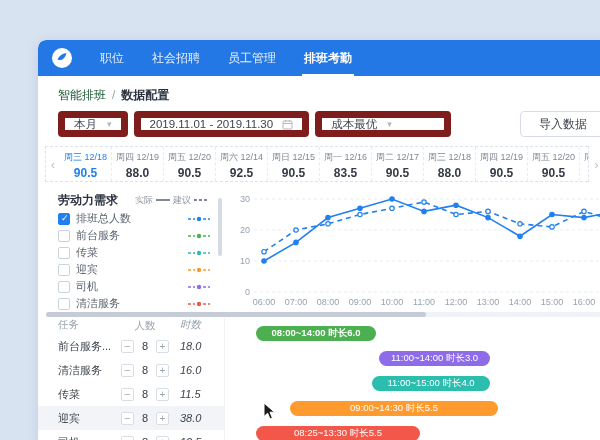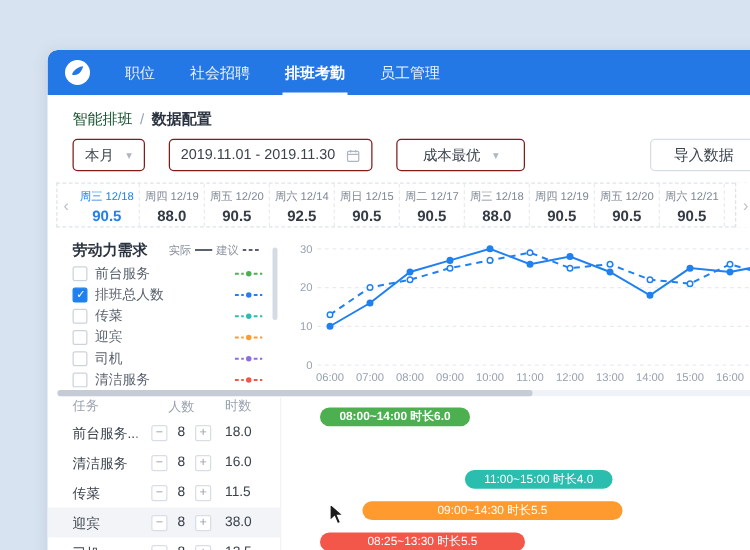--- a/index.html
+++ b/index.html
@@ -17,22 +17,22 @@
   .nav-item.active::after{content:"";position:absolute;left:12px;right:12px;bottom:0;height:2px;background:#fff;}
 
   
   .breadcrumb{height:28px;display:flex;align-items:center;padding:10px 0 0 20px;font-size:12px;}
   .bc-parent{color:#14532d;cursor:pointer;}
   .bc-sep{color:#94a2b3;margin:0 6px;}
   .bc-current{color:#2b3340;font-weight:bold;}
 
   
   .filter-row{height:40px;display:flex;align-items:center;padding-left:20px;position:relative;}
-  .ctrl{height:26px;border:1px solid #7f1d1d;border-radius:4px;background:#fff;display:flex;align-items:center;
-        font-size:11.5px;color:#3c434d;padding:0 9px;margin-right:19px;cursor:pointer;white-space:nowrap;}
+  .ctrl{height:26px;border:7px solid #7f1d1d;border-radius:4px;background:#fff;display:flex;align-items:center;
+        font-size:11.5px;color:#3c434d;padding:0 9px;margin-right:6px;cursor:pointer;white-space:nowrap;}
   .caret{color:#aeb6c2;font-size:9px;margin-left:10px;}
   .cal-icon{margin-left:9px;display:inline-flex;}
   .import-btn{position:absolute;left:482px;top:7px;width:86px;height:26px;border:1px solid #d8dde5;border-radius:4px;
         background:#fff;font-size:12px;color:#3c434d;cursor:pointer;font-family:inherit;}
 
   
   .tabs-row{height:40px;padding:2px 0 0 7px;position:relative;}
   .tabs-strip{display:flex;height:36px;width:573px;border:1px dashed #dde3ec;background:#fff;overflow:hidden;}
   .tab-arrow{flex:0 0 14px;display:flex;align-items:center;justify-content:center;color:#b9c1cc;font-size:13px;cursor:pointer;}
   .tab-arrow.right{position:absolute;left:550px;top:2px;width:16px;height:36px;background:#fff;border-left:1px dashed #dde3ec;z-index:5;}
@@ -64,21 +64,21 @@
   .h-thumb{position:absolute;left:8px;top:2px;width:380px;height:5px;background:#c5ccd6;border-radius:3px;cursor:pointer;}
 
   
   .bottom-row{display:flex;height:142px;}
   .task-table{width:187px;border-right:1px solid #f0f2f6;}
   .t-head{display:flex;height:16px;font-size:10.5px;color:#9aa3b0;}
   .t-row{display:flex;height:24px;align-items:center;font-size:11px;color:#3c434d;cursor:pointer;}
   .t-row.highlighted{background:#f2f4f8;}
   .col-task{flex:1;padding-left:20px;white-space:nowrap;overflow:hidden;}
   .col-count{flex:0 0 70px;display:flex;align-items:center;justify-content:center;gap:5px;}
-  .col-hours{flex:0 0 44px;}
+  .col-hours{flex:0 0 44px;font-style:italic;}
   .step-btn{width:13px;height:13px;border:1px solid #d9dee6;border-radius:2px;background:#fff;color:#99a1ad;
         font-size:10px;line-height:11px;text-align:center;cursor:pointer;}
   .step-val{font-size:11px;color:#343b45;width:12px;text-align:center;}
 
   .gantt{flex:1;position:relative;overflow:hidden;}
   .gbar{position:absolute;height:15px;border-radius:8px;color:#fff;font-size:9.5px;display:flex;align-items:center;
         justify-content:center;white-space:nowrap;overflow:hidden;cursor:pointer;}
   .cursor{position:absolute;left:38px;top:84px;z-index:9;}
 </style>
 </head>
@@ -88,22 +88,22 @@
 
   <nav class="navbar">
     <span class="logo">
       <svg width="20" height="20" viewBox="0 0 20 20">
         <circle cx="10" cy="10" r="10" fill="#ffffff"></circle>
         <path d="M5.5 11.5c2.5-6 9-6.5 9-6.5-1 4.5-4.5 8.5-9 6.5z" fill="#2478e5"></path>
       </svg>
     </span>
     <div class="nav-item">职位</div>
     <div class="nav-item">社会招聘</div>
+    <div class="nav-item">员工管理</div>
     <div class="nav-item active">排班考勤</div>
-    <div class="nav-item">员工管理</div>
   </nav>
 
   <div class="breadcrumb">
     <span class="bc-parent">智能排班</span>
     <span class="bc-sep">/</span>
     <span class="bc-current">数据配置</span>
   </div>
 
   <div class="filter-row">
     <div class="ctrl">
@@ -114,21 +114,21 @@
       <span>2019.11.01 - 2019.11.30</span>
       <span class="cal-icon">
         <svg width="11" height="11" viewBox="0 0 11 11" fill="none" stroke="#aeb6c2" stroke-width="1">
           <rect x="1" y="2" width="9" height="8" rx="1"></rect>
             <line x1="1" y1="4.5" x2="10" y2="4.5"></line>
           <line x1="3.5" y1="1" x2="3.5" y2="3"></line>
             <line x1="7.5" y1="1" x2="7.5" y2="3"></line>
         </svg>
       </span>
     </div>
-    <div class="ctrl" style="width:103px;justify-content:center;">
+    <div class="ctrl" style="width:136px;justify-content:flex-start;">
       <span>成本最优</span>
       <span class="caret">▾</span>
     </div>
     <button class="import-btn">导入数据</button>
   </div>
 
   <div class="tabs-row">
     <div class="tabs-strip">
       <div class="tab-arrow">
           <span>‹</span>
@@ -145,20 +145,24 @@
           <div class="dtab-day">周五 12/20</div>
           <div class="dtab-val">90.5</div>
         </div>
       <div class="dtab">
           <div class="dtab-day">周六 12/14</div>
           <div class="dtab-val">92.5</div>
         </div>
       <div class="dtab">
           <div class="dtab-day">周日 12/15</div>
           <div class="dtab-val">90.5</div>
+        </div>
+      <div class="dtab">
+          <div class="dtab-day">周一 12/16</div>
+          <div class="dtab-val">83.5</div>
         </div>
       <div class="dtab">
           <div class="dtab-day">周二 12/17</div>
           <div class="dtab-val">90.5</div>
         </div>
       <div class="dtab">
           <div class="dtab-day">周三 12/18</div>
           <div class="dtab-val">88.0</div>
         </div>
       <div class="dtab">
@@ -188,35 +192,35 @@
           <svg width="14" height="6">
               <line x1="0" y1="3" x2="14" y2="3" stroke="#5a6270" stroke-width="1.5"></line>
             </svg>
           <span>建议</span>
           <svg width="14" height="6">
               <line x1="0" y1="3" x2="14" y2="3" stroke="#5a6270" stroke-width="1.5" stroke-dasharray="3,2"></line>
             </svg>
         </span>
       </div>
       <div class="demand-item">
+        <span class="cbx checked"></span>
+        <span class="demand-label">排班总人数</span>
+        <svg class="glyph" width="22" height="8">
+            <line x1="0" y1="4" x2="7" y2="4" stroke-width="1.5" stroke-dasharray="3,2" stroke="#2080f0"></line>
+            <circle cx="11" cy="4" r="2.2" fill="#2080f0"></circle>
+            <line x1="15" y1="4" x2="22" y2="4" stroke-width="1.5" stroke-dasharray="3,2" stroke="#2080f0"></line>
+          </svg>
+      </div>
+      <div class="demand-item">
         <span class="cbx"></span>
         <span class="demand-label">前台服务</span>
         <svg class="glyph" width="22" height="8">
             <line x1="0" y1="4" x2="7" y2="4" stroke-width="1.5" stroke-dasharray="3,2" stroke="#4caf50"></line>
             <circle cx="11" cy="4" r="2.2" fill="#4caf50"></circle>
             <line x1="15" y1="4" x2="22" y2="4" stroke-width="1.5" stroke-dasharray="3,2" stroke="#4caf50"></line>
-          </svg>
-      </div>
-      <div class="demand-item">
-        <span class="cbx checked"></span>
-        <span class="demand-label">排班总人数</span>
-        <svg class="glyph" width="22" height="8">
-            <line x1="0" y1="4" x2="7" y2="4" stroke-width="1.5" stroke-dasharray="3,2" stroke="#2080f0"></line>
-            <circle cx="11" cy="4" r="2.2" fill="#2080f0"></circle>
-            <line x1="15" y1="4" x2="22" y2="4" stroke-width="1.5" stroke-dasharray="3,2" stroke="#2080f0"></line>
           </svg>
       </div>
       <div class="demand-item">
         <span class="cbx"></span>
         <span class="demand-label">传菜</span>
         <svg class="glyph" width="22" height="8">
             <line x1="0" y1="4" x2="7" y2="4" stroke-width="1.5" stroke-dasharray="3,2" stroke="#2bbdae"></line>
             <circle cx="11" cy="4" r="2.2" fill="#2bbdae"></circle>
             <line x1="15" y1="4" x2="22" y2="4" stroke-width="1.5" stroke-dasharray="3,2" stroke="#2bbdae"></line>
           </svg>
@@ -355,20 +359,21 @@
           <span class="step-btn">−</span>
           <span class="step-val">8</span>
           <span class="step-btn">+</span>
         </span>
         <span class="col-hours">12.5</span>
       </div>
     </div>
 
     <div class="gantt">
       <div class="gbar" style="left: 31px; top: 8px; width: 120px; background: rgb(76, 175, 80); font-weight: bold;">08:00~14:00 时长6.0</div>
+      <div class="gbar" style="left: 154px; top: 33px; width: 111px; background: rgb(142, 107, 232);">11:00~14:00 时长3.0</div>
       <div class="gbar" style="left: 147px; top: 58px; width: 118px; background: rgb(43, 189, 174);">11:00~15:00 时长4.0</div>
       <div class="gbar" style="left: 65px; top: 83px; width: 208px; background: rgb(255, 154, 46);">09:00~14:30 时长5.5</div>
       <div class="gbar" style="left: 31px; top: 108px; width: 164px; background: rgb(242, 87, 73);">08:25~13:30 时长5.5</div>
       <span class="cursor">
         <svg width="13" height="18" viewBox="0 0 13 18">
           <path d="M1 1 L1 14.5 L4.6 11.2 L7 17 L9.4 15.9 L7 10.2 L11.5 10.2 Z" fill="#1b1b1b" stroke="#ffffff" stroke-width="1"></path>
         </svg>
       </span>
     </div>
   </div>

